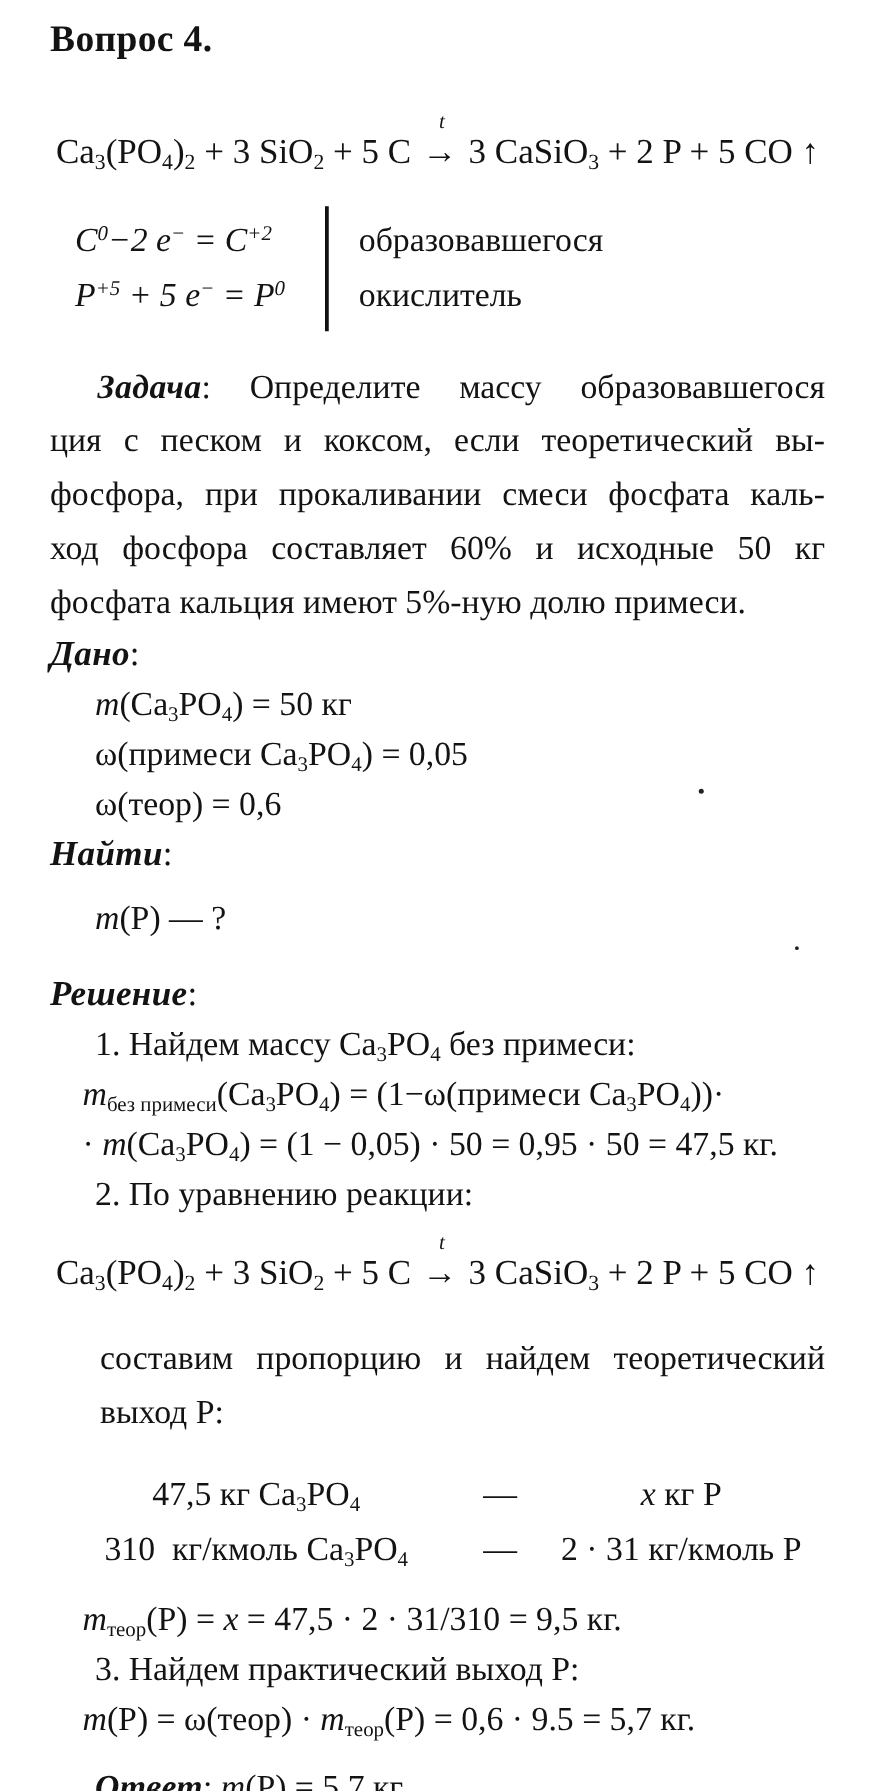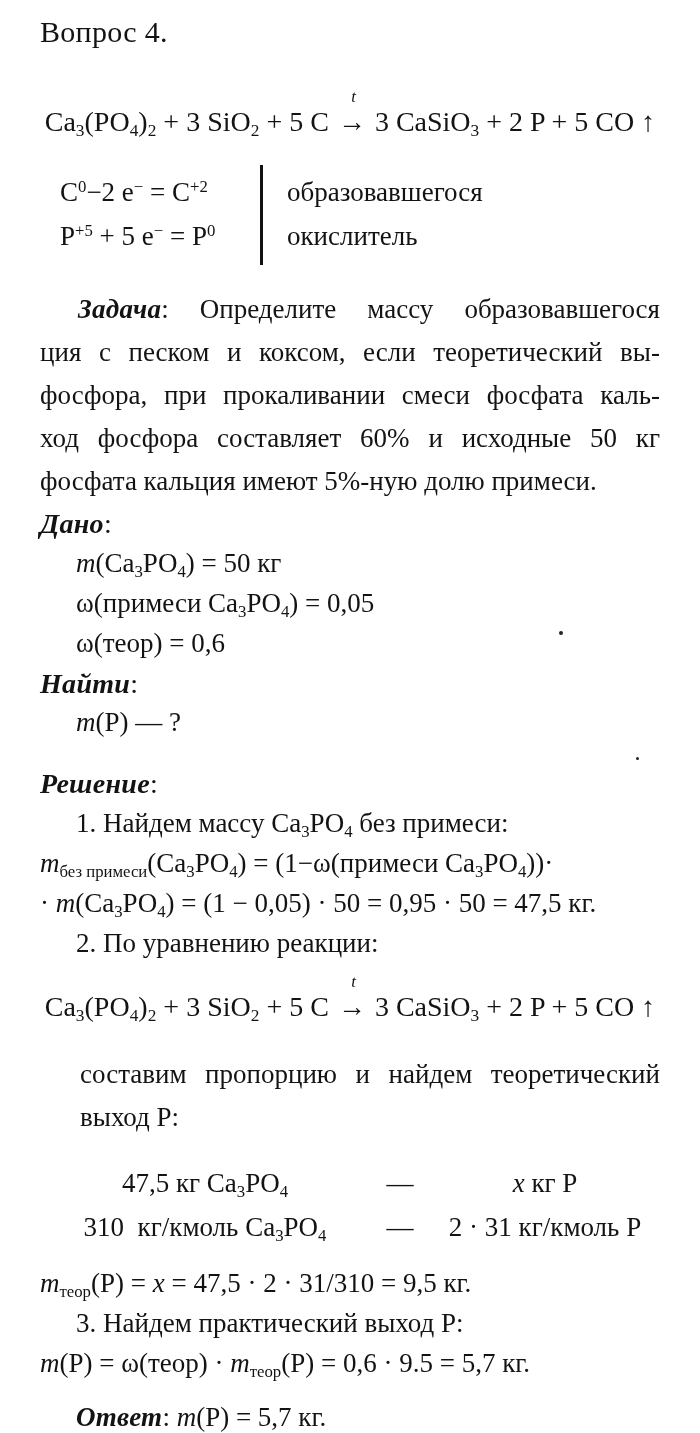--- a/index.html
+++ b/index.html
@@ -7,21 +7,21 @@
     width: 700px; height: 1433px;
     background: #ffffff;
     color: #131313;
     font-family: "Liberation Serif", serif;
     overflow: hidden;
     position: relative;
   }
   .page { padding: 14px 40px 0 40px; width: 620px; }
 
   h1.qtitle {
-    font-size: 30px; line-height: 36px; font-weight: normal;
+    font-size: 30px; line-height: 36px; font-weight: bold;
     margin: 0; letter-spacing: 0.3px;
   }
 
   sub { font-size: 0.62em; vertical-align: -0.28em; line-height: 0; }
   sup { font-size: 0.62em; vertical-align: 0.55em; line-height: 0; }
   i { font-style: italic; }
 
   .equation {
     font-size: 28px; line-height: 44px;
     text-align: center; white-space: nowrap;
@@ -33,21 +33,21 @@
     position: absolute; top: -0.68em; left: 55%;
     transform: translateX(-50%);
     font-style: italic; font-size: 0.6em; line-height: 1;
   }
 
   .balance {
     display: flex; align-items: stretch;
     margin-top: 26px; margin-left: 20px;
     font-size: 27px; line-height: 44px;
   }
-  .balance-eqs { width: 186px; }
+  .balance-eqs { width: 186px; font-style: italic; }
   .balance-bar {
     width: 0; border-left: 3px solid #111;
     margin: -5px 24px -7px 14px;
   }
   .beq, .brole { white-space: nowrap; }
 
   .para { margin-top: 30px; font-size: 27px; line-height: 43px; }
   .pline { white-space: normal; }
   .just { text-align: justify; text-align-last: justify; }
   .indent { text-indent: 38px; }
@@ -56,25 +56,25 @@
 
   .sec-h { font-size: 28px; line-height: 34px; }
   .sec-h b { letter-spacing: 0.3px; }
   .h-given   { margin-top: 4px; }
   .h-find    { margin-top: 4px; }
   .h-solution{ margin-top: 26px; }
 
   .sub-block { margin-left: 36px; }
   .formula { font-size: 27px; line-height: 40px; white-space: nowrap; }
   .given-items { margin-top: 2px; }
-  .find-expr { margin-top: 2px; margin-left: 36px; font-size: 27px; line-height: 38px; }
+  .find-expr { margin-top: 14px; margin-left: 36px; font-size: 27px; line-height: 38px; }
 
   .sol-line { font-size: 27px; line-height: 40px; white-space: nowrap; }
   .sol-num  { margin-left: 36px; }
-  .sol-frm  { }
+  .sol-frm  { margin-left: 26px; }
   .sol-first { margin-top: 2px; }
 
   .sol-text { margin-left: 40px; font-size: 27px; line-height: 43px; }
   .sol-text .just2 { text-align: justify; text-align-last: justify; }
   .sol-text-wrap { margin-top: 24px; }
 
   .prop {
     margin-top: 22px;
     display: grid;
     grid-template-columns: 330px 60px 230px;

